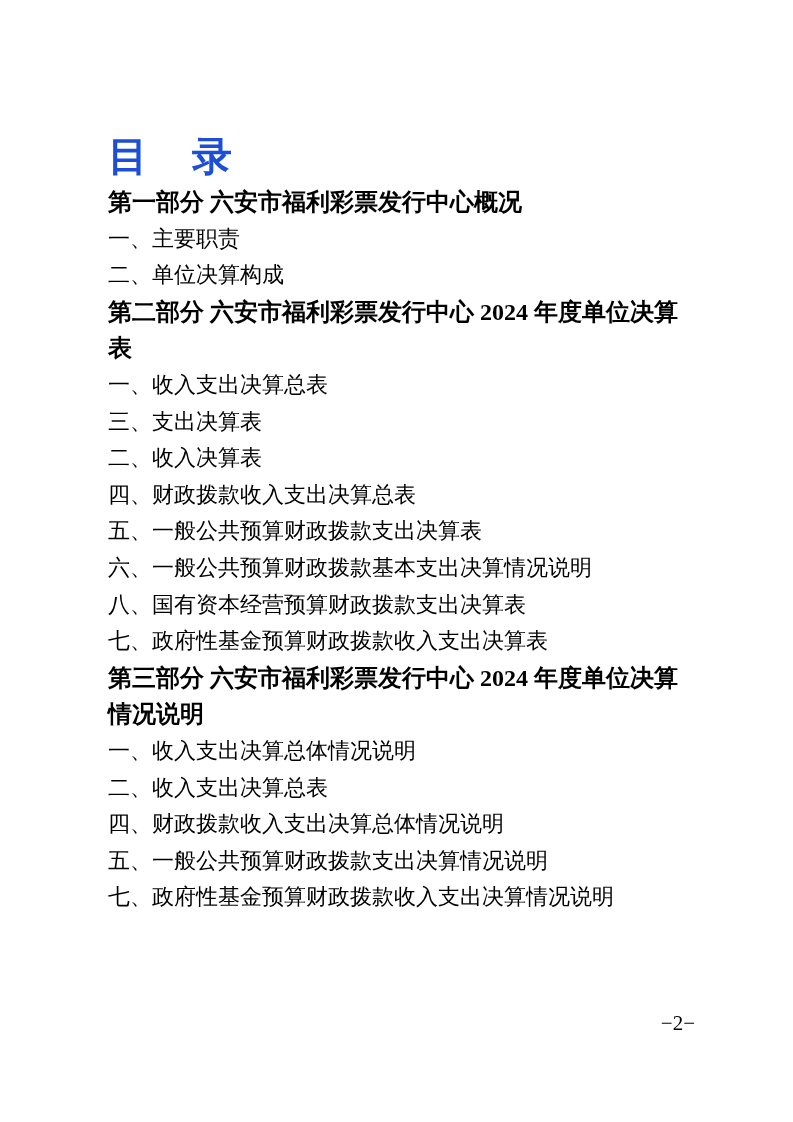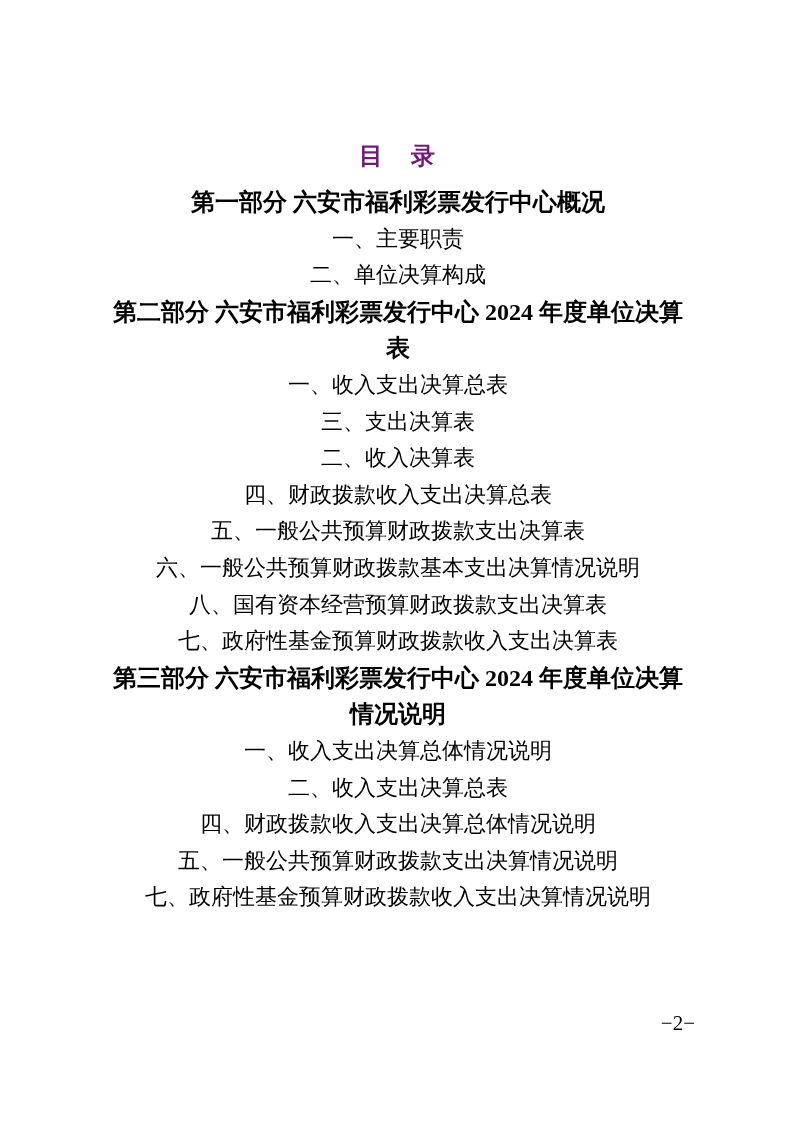--- a/index.html
+++ b/index.html
@@ -17,34 +17,32 @@
     overflow: hidden;
   }
   .content {
     position: absolute;
     left: 108px;
     top: 134px;
     width: 580px;
   }
   .doc-title {
     font-family: "Liberation Sans", "DejaVu Sans", sans-serif;
-    font-size: 24px;
+    font-size: 40px;
     font-weight: 700;
     line-height: 44px;
-    text-align: center;
     letter-spacing: 2px;
     margin: 0 0 6px 0;
-    color: #701a75;
+    color: #1d4ed8;
   }
   .toc-line {
     font-size: 22px;
     line-height: 36.6px;
     white-space: nowrap;
     color: #000000;
-    text-align: center;
   }
   .toc-line.section-heading {
     font-size: 24px;
     font-weight: 700;
   }
   .page-number {
     position: absolute;
     top: 1010px;
     right: 98px;
     font-size: 21px;

